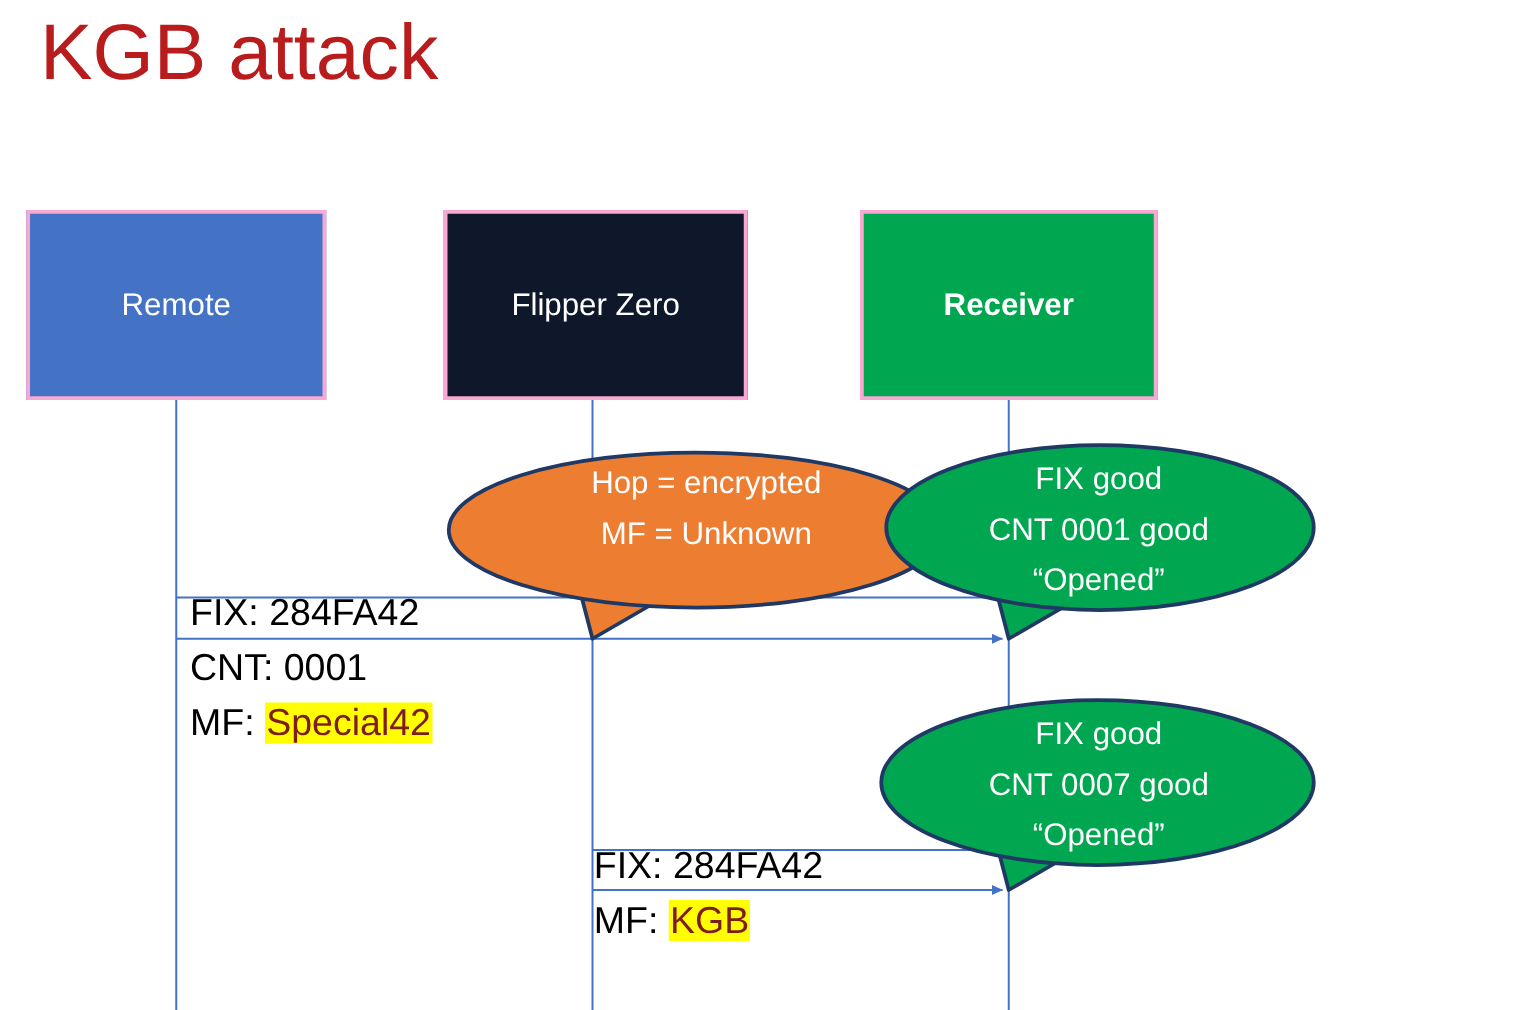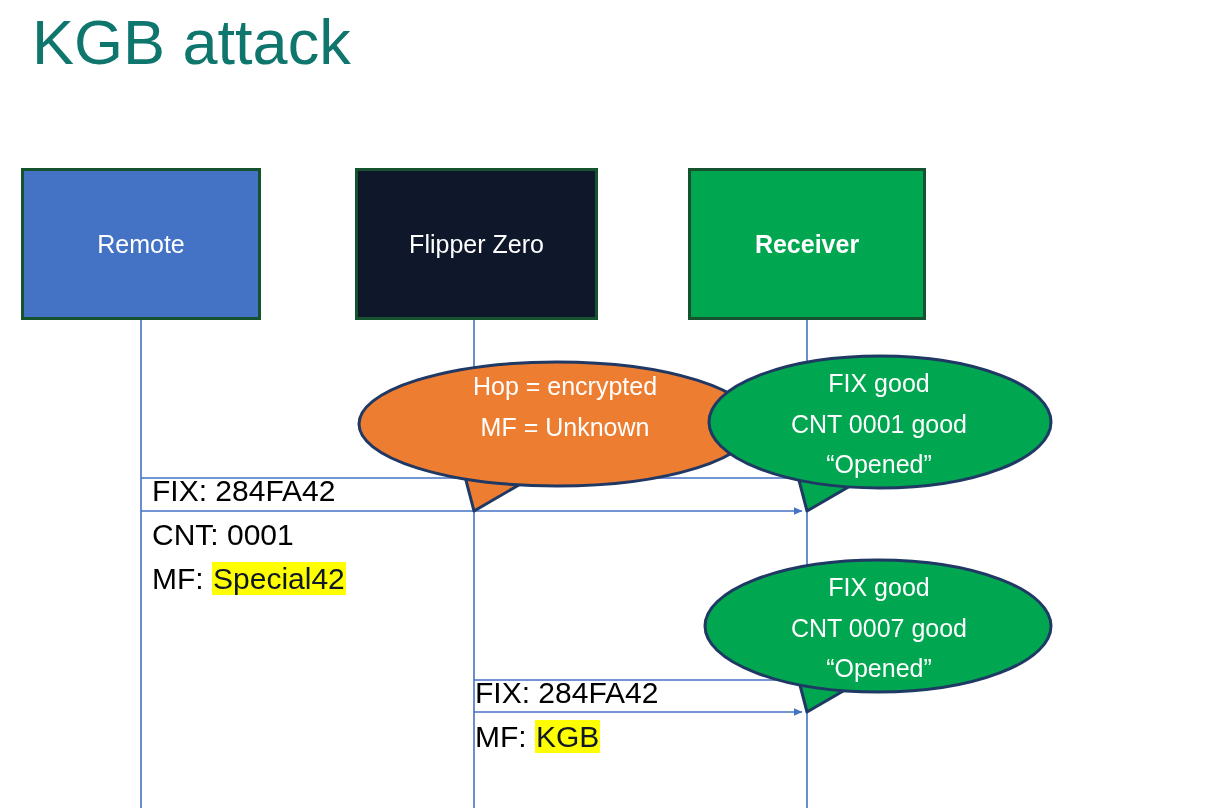--- a/index.html
+++ b/index.html
@@ -20,40 +20,40 @@
     background: #ffffff;
   }
 
   
   #slide-title {
     position: absolute;
     left: 32px;
     top: 8px;
     font-size: 63px;
     font-weight: 400;
-    color: #0f766e;
+    color: #b91c1c;
     letter-spacing: 0px;
     line-height: 1.1;
     white-space: nowrap;
   }
 
   
   #vector-layer {
     position: absolute;
     left: 0;
     top: 0;
     width: 1218px;
     height: 808px;
   }
 
   
   .actor-box {
     position: absolute;
     box-sizing: border-box;
-    border: 3px solid #14532d;
+    border: 3px solid #f9a8d4;
     display: flex;
     align-items: center;
     justify-content: center;
     color: #ffffff;
     font-size: 25px;
     font-weight: 400;
     line-height: 1.2;
     text-align: center;
   }
   #actor-remote  { left: 21px;  top: 168px; width: 240px; height: 152px; background: #4472C4; }
@@ -82,21 +82,21 @@
     color: #000000;
     font-size: 30px;
     line-height: 1.46;
     white-space: nowrap;
   }
   #msg-1 { left: 152px; top: 469px; }
   #msg-2 { left: 475px; top: 671px; }
   .msg-line { display: block; }
   .hl {
     background: #FFFF00;
-    color: #0f172a;
+    color: #7f1d1d;
     padding: 0 1px;
   }
 </style>
 </head>
 <body>
 
 <div id="slide">
 
   <div id="slide-title">KGB attack</div>
 

